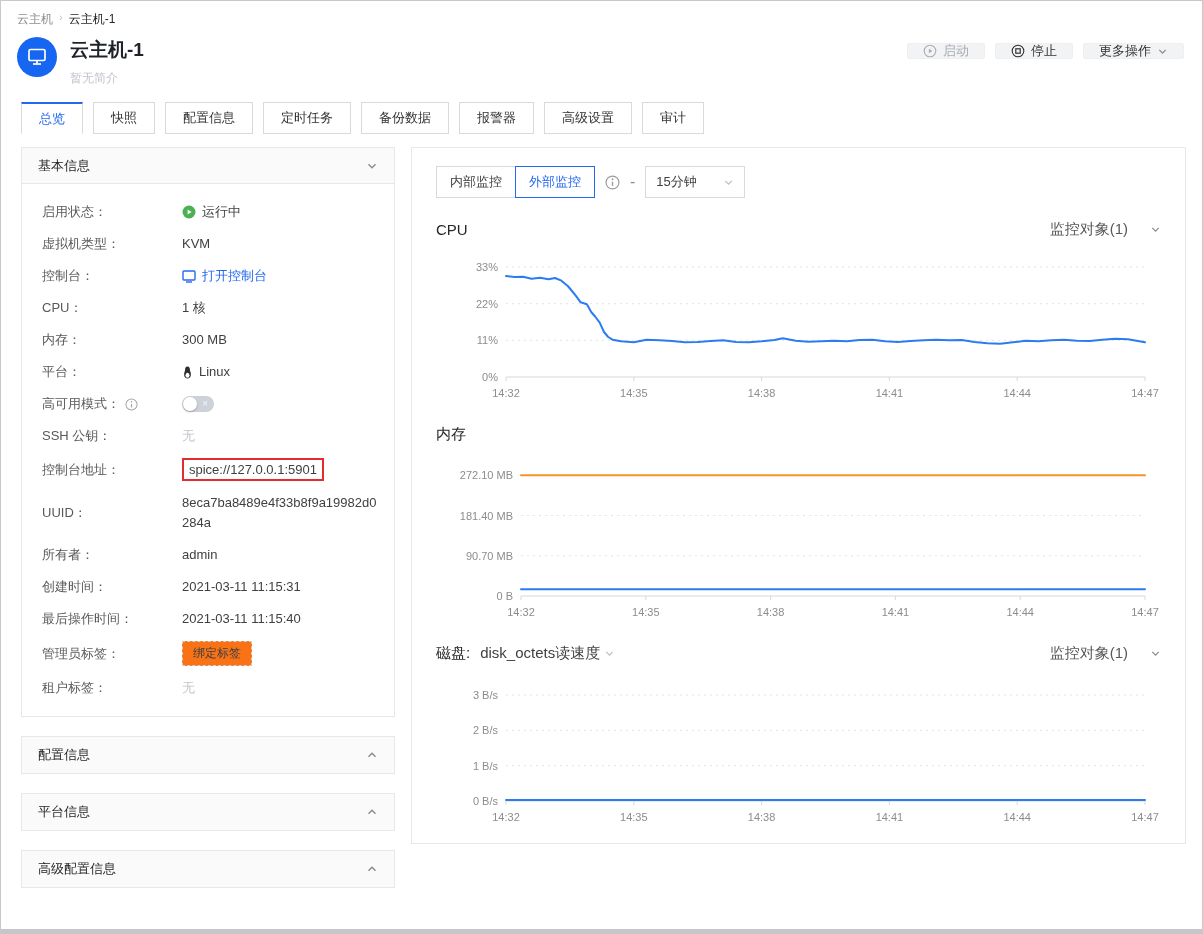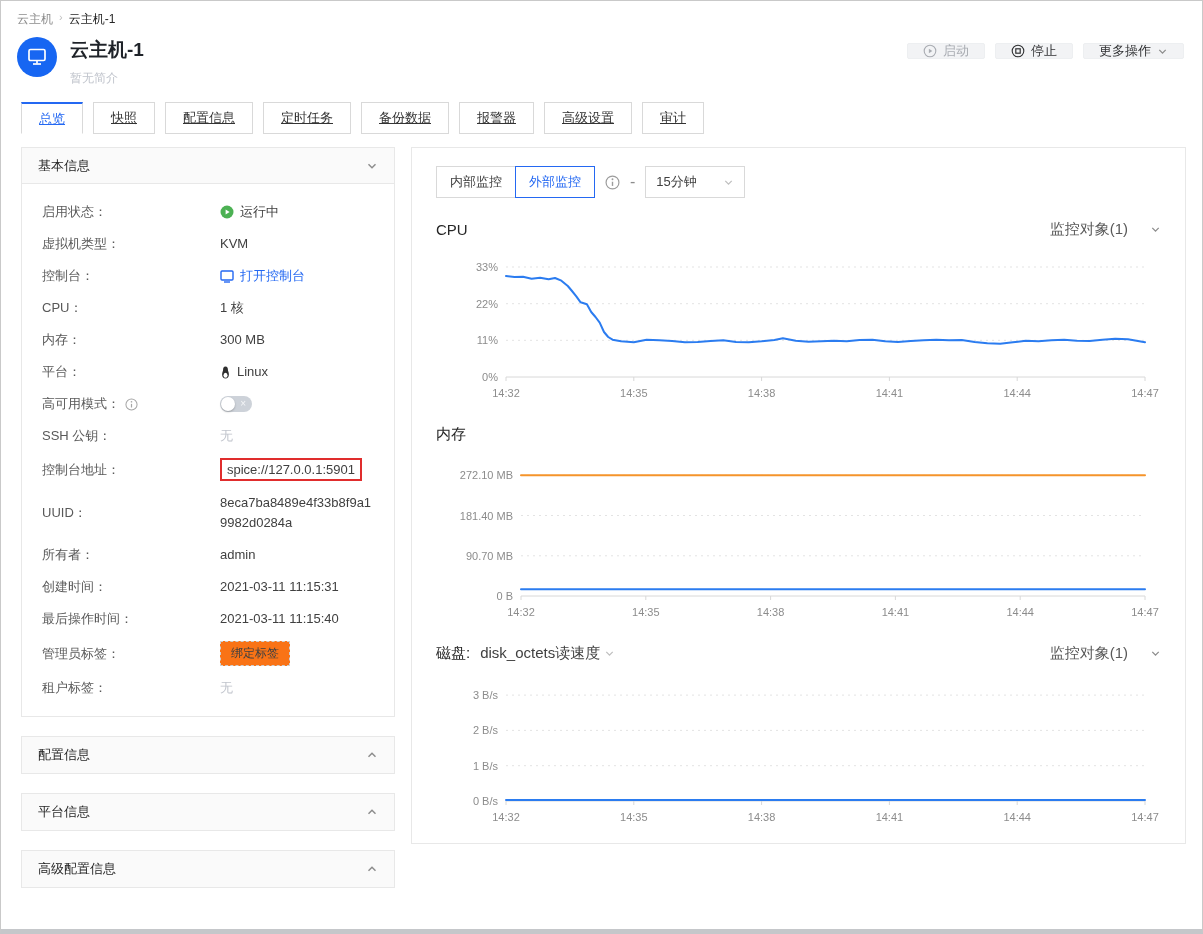--- a/index.html
+++ b/index.html
@@ -20,36 +20,36 @@
             display:flex; align-items:center; justify-content:center; }
   .tt { font-size:19px; font-weight:700; color:#1f2329; line-height:26px; }
   .sub { font-size:12px; color:#c0c4cc; margin-top:7px; }
   .actions { display:flex; gap:10px; margin-top:6px; }
   .abtn { height:16px; padding:0 15px; background:#f2f3f5; border:1px solid #edeff1; border-radius:2px;
           font-size:13px; color:#303133; display:inline-flex; align-items:center; gap:6px; cursor:pointer; }
   .abtn.disabled { color:#a9acb2; }
 
   .tabs { display:flex; gap:10px; padding:15px 0 0 20px; }
   .tab { height:32px; padding:0 17px; display:flex; align-items:center; font-size:13px; background:#fff;
-         border:1px solid #d9d9d9; color:#333; cursor:pointer;text-decoration:underline; }
+         border:1px solid #d9d9d9; color:#333; cursor:pointer; }
   .tab.active { color:#2468f2; border-top:2px solid #2468f2; border-bottom:1px solid #fff; }
 
   .content { display:flex; gap:16px; padding:13px 26px 0 20px; align-items:flex-start; }
   .leftcol { width:374px; flex:none; }
   .rightcol { flex:1; }
 
   .panel { border:1px solid #e8e8e8; background:#fff; }
   .mt20 { margin-top:19px; }
   .phead { height:36px; background:#fafafa; display:flex; align-items:center; justify-content:space-between;
            padding:0 16px; font-size:13px; color:#262626; cursor:pointer; }
   .phead.bordered { border-bottom:1px solid #e8e8e8; }
   .chev { color:#8c8c8c; flex:none; }
 
   .pbody { padding:18px 16px 6px 20px; }
-  .row { display:flex; margin-bottom:12px; font-size:13px; line-height:20px; min-height:20px;gap:38px; }
+  .row { display:flex; margin-bottom:12px; font-size:13px; line-height:20px; min-height:20px; }
   .lbl { width:140px; flex:none; color:#595959; display:flex; align-items:center; gap:5px; }
   .val { flex:1; color:#404040; word-break:break-all; }
   .vflex { display:flex; align-items:center; gap:6px; }
   .muted { color:#c0c4cc; }
   .link { color:#2468f2; display:inline-flex; align-items:center; gap:6px; cursor:pointer; text-decoration:none; }
   .addr { display:inline-block; border:2px solid #e02d2d; padding:0 5px; line-height:19px; color:#404040; }
   .tagbtn { border:1px dashed #d0d0d0; background:#f97316; padding:3px 10px; font-size:12px; color:#404040; cursor:pointer; }
   .toggle { width:32px; height:16px; border-radius:8px; background:#cdd2d9; position:relative; display:inline-block; cursor:pointer; }
   .knob { position:absolute; left:1px; top:1px; width:14px; height:14px; border-radius:50%; background:#fff;
           box-shadow:0 1px 2px rgba(0,0,0,.25); }

